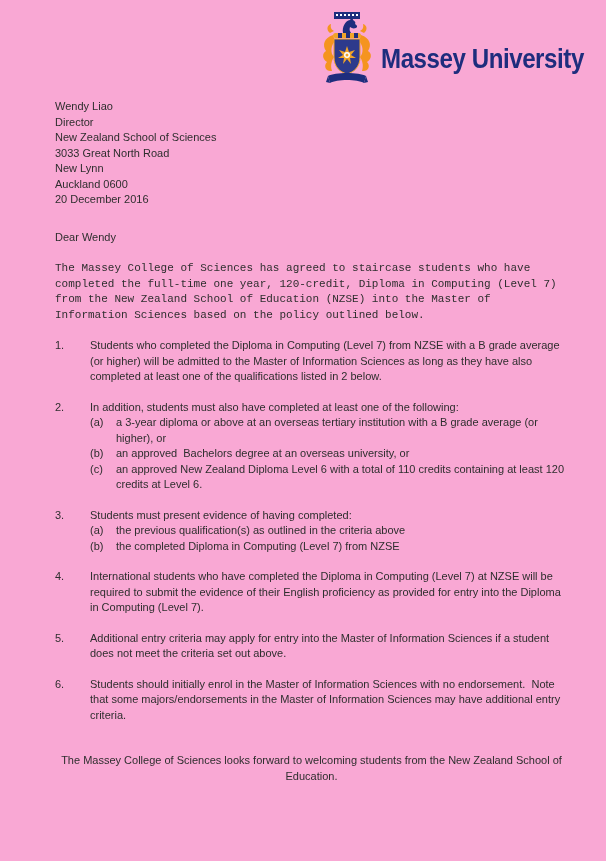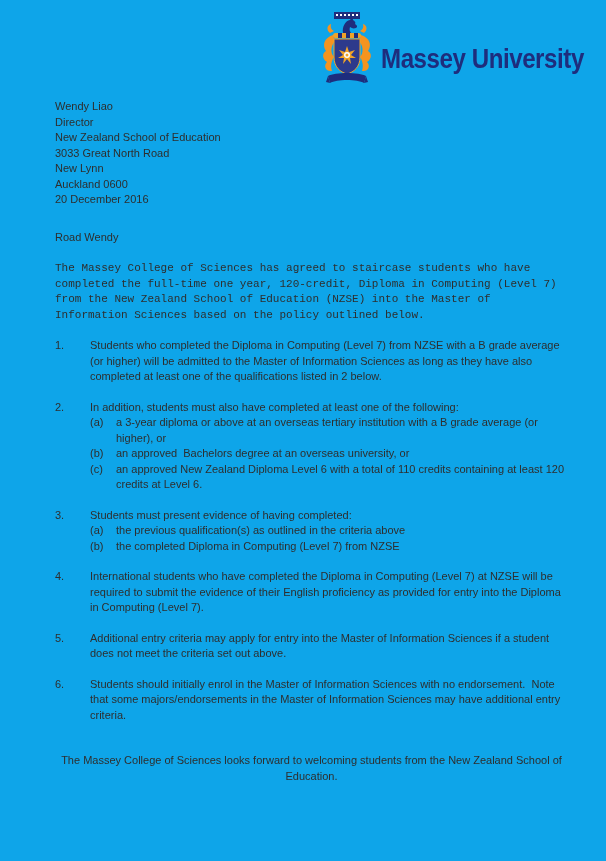--- a/index.html
+++ b/index.html
@@ -1,21 +1,21 @@
 <!DOCTYPE html>
 <html><head>
 <meta charset="utf-8">
 <style>
   * { margin: 0; padding: 0; box-sizing: border-box; }
   html, body { background: #ffffff; }
   .page {
     position: relative;
     width: 606px;
     height: 861px;
-    background: #0ea5e9;
+    background: #f9a8d4;
     font-family: "Liberation Sans", sans-serif;
     color: #2e2e2e;
     overflow: hidden;
   }
   
   .logo {
     position: absolute;
     top: 12px;
     left: 320px;
     display: flex;
@@ -96,29 +96,29 @@
       <path d="M46,64 L44,71 L48,70 Z" fill="#1e2d7d"></path>
     </svg>
     <div class="wordmark" style="color:#1e2d7d">Massey University</div>
   </div>
 
   <div class="content">
 
     <div class="address">
       <div class="address-line">Wendy Liao</div>
       <div class="address-line">Director</div>
-      <div class="address-line">New Zealand School of Education</div>
+      <div class="address-line">New Zealand School of Sciences</div>
       <div class="address-line">3033 Great North Road</div>
       <div class="address-line">New Lynn</div>
       <div class="address-line">Auckland 0600</div>
     </div>
 
     <div class="date">20 December 2016</div>
 
-    <div class="salutation">Road Wendy</div>
+    <div class="salutation">Dear Wendy</div>
 
     <div class="para">The Massey College of Sciences has agreed to staircase students who have completed the full-time one year, 120-credit, Diploma in Computing (Level 7) from the New Zealand School of Education (NZSE) into the Master of Information Sciences based on the policy outlined below.</div>
 
     <div>
 
       <div class="list-item">
         <div class="item-number">1.</div>
         <div class="item-body">
           <div class="item-text">Students who completed the Diploma in Computing (Level 7) from NZSE with a B grade average (or higher) will be admitted to the Master of Information Sciences as long as they have also completed at least one of the qualifications listed in 2 below.</div>
         </div>

